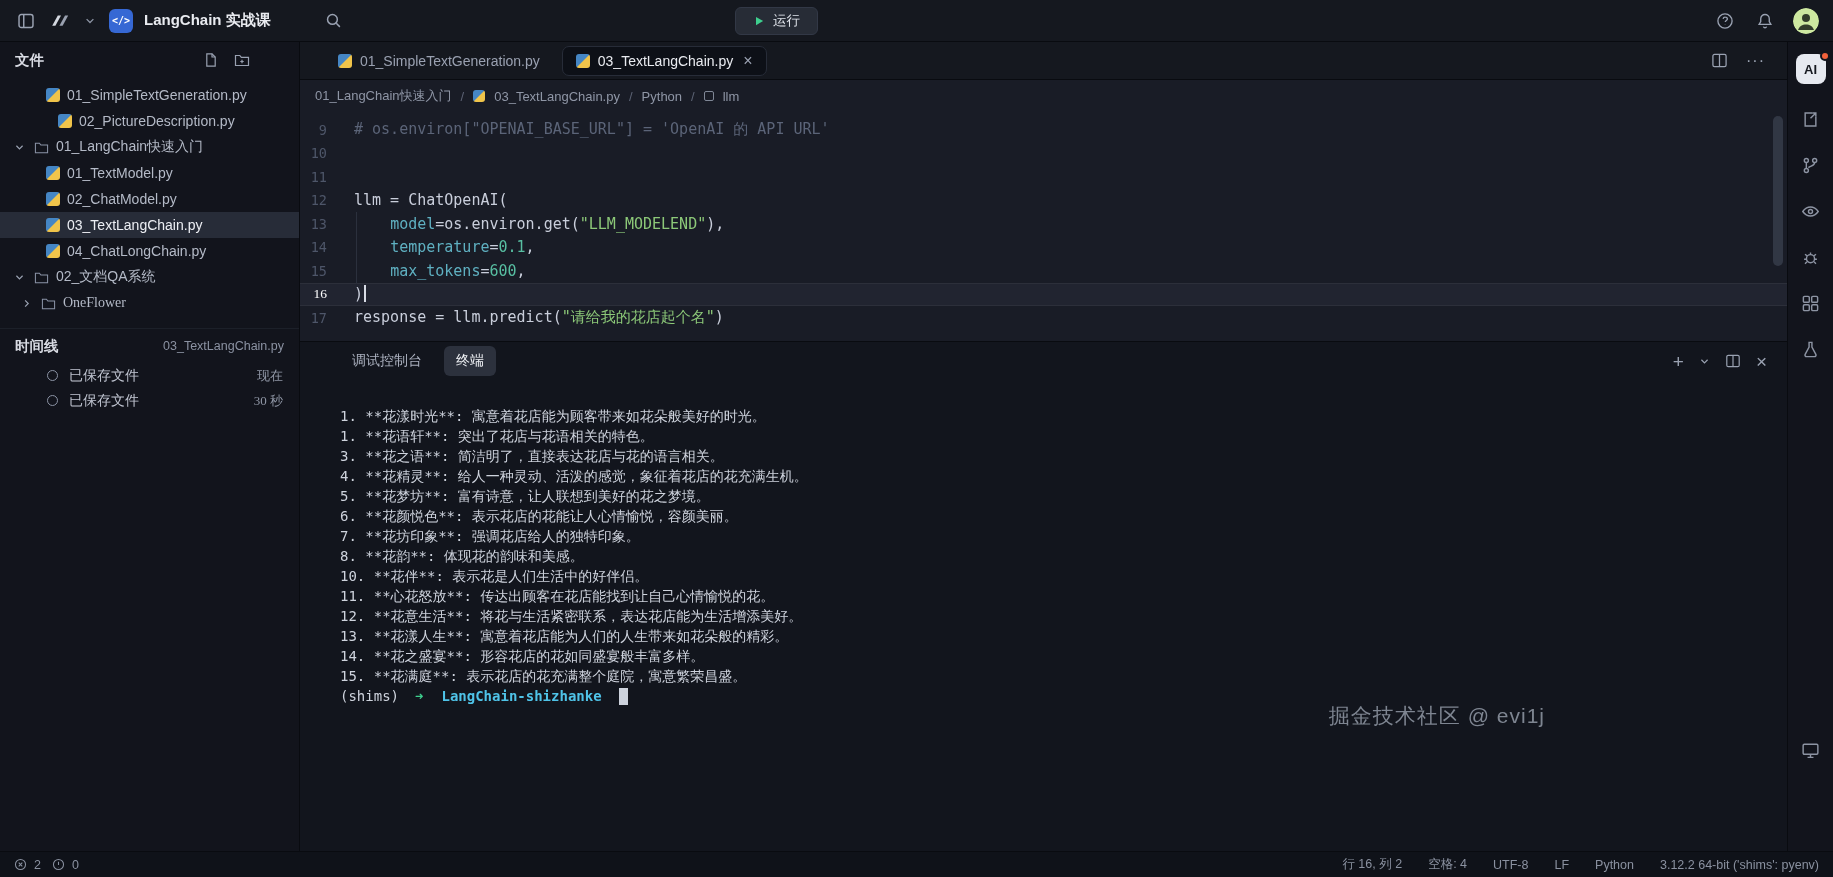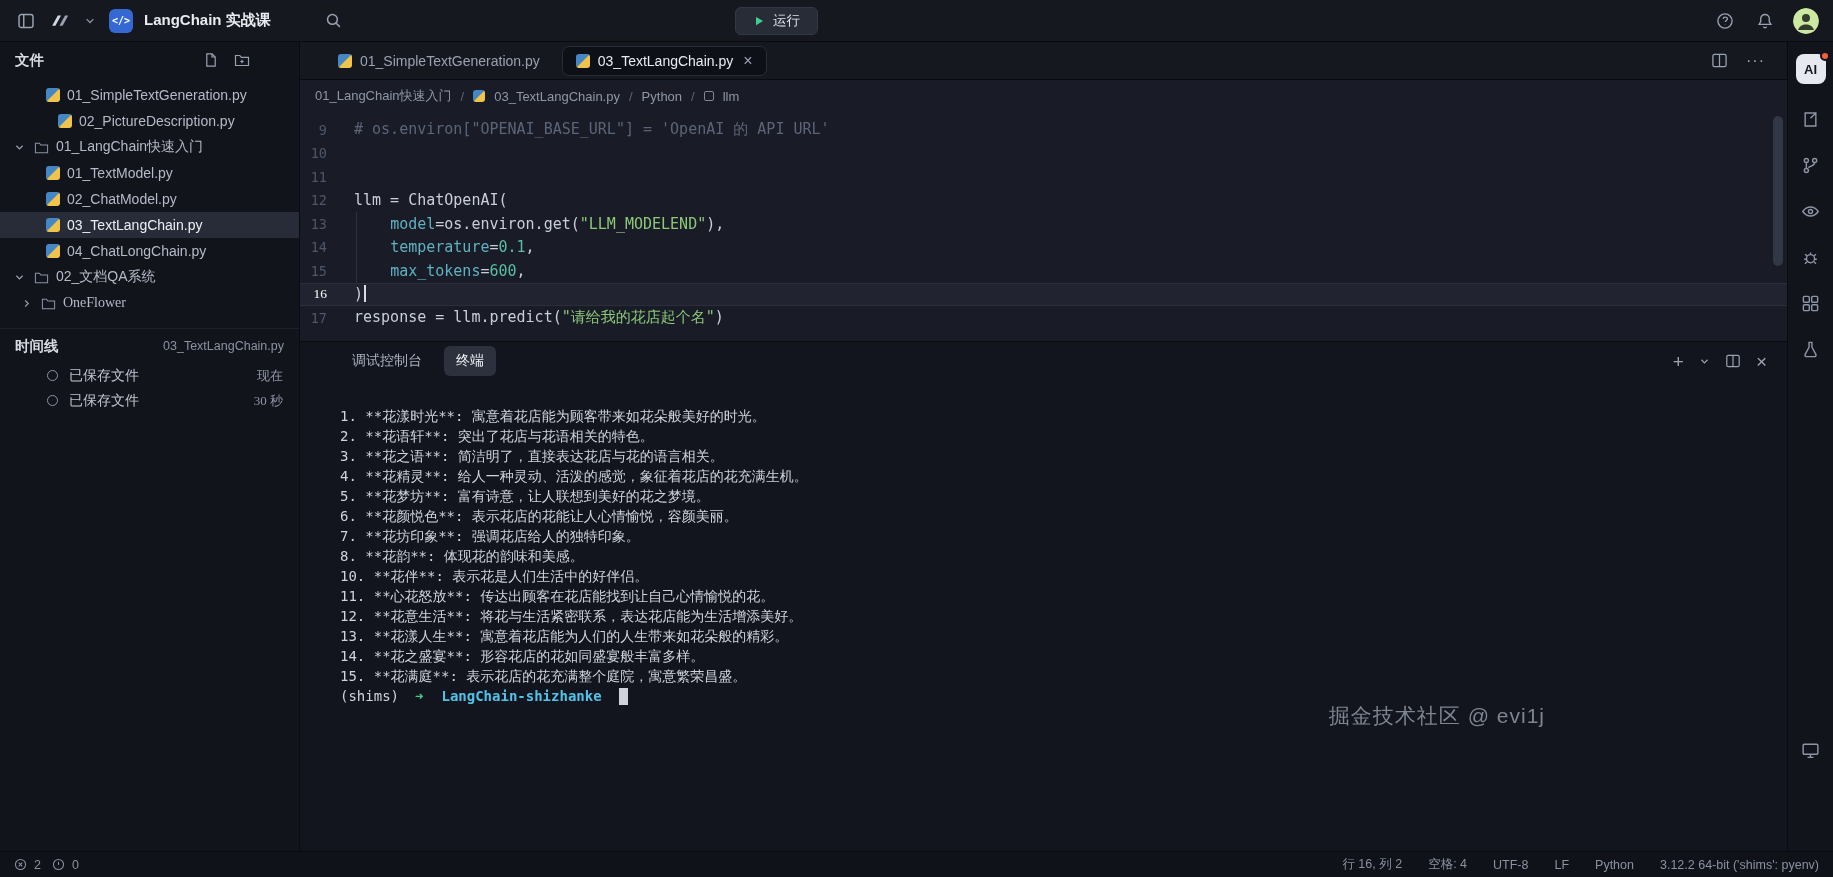--- a/index.html
+++ b/index.html
@@ -392,21 +392,21 @@
                   <rect x="1.8" y="2.3" width="12.4" height="11.4" rx="1.5"></rect>
                   <path d="M8 2.3v11.4"></path>
                 </svg>
             </span>
             <span class="pa-close">×</span>
           </div>
         </div>
         <div class="terminal">
           <div>
               <div class="term-line">1. **花漾时光**: 寓意着花店能为顾客带来如花朵般美好的时光。</div>
-              <div class="term-line">2. **花语轩**: 突出了花店与花语相关的特色。</div>
+              <div class="term-line">1. **花语轩**: 突出了花店与花语相关的特色。</div>
               <div class="term-line">3. **花之语**: 简洁明了，直接表达花店与花的语言相关。</div>
               <div class="term-line">4. **花精灵**: 给人一种灵动、活泼的感觉，象征着花店的花充满生机。</div>
               <div class="term-line">5. **花梦坊**: 富有诗意，让人联想到美好的花之梦境。</div>
               <div class="term-line">6. **花颜悦色**: 表示花店的花能让人心情愉悦，容颜美丽。</div>
               <div class="term-line">7. **花坊印象**: 强调花店给人的独特印象。</div>
               <div class="term-line">8. **花韵**: 体现花的韵味和美感。</div>
               <div class="term-line">10. **花伴**: 表示花是人们生活中的好伴侣。</div>
               <div class="term-line">11. **心花怒放**: 传达出顾客在花店能找到让自己心情愉悦的花。</div>
               <div class="term-line">12. **花意生活**: 将花与生活紧密联系，表达花店能为生活增添美好。</div>
               <div class="term-line">13. **花漾人生**: 寓意着花店能为人们的人生带来如花朵般的精彩。</div>

